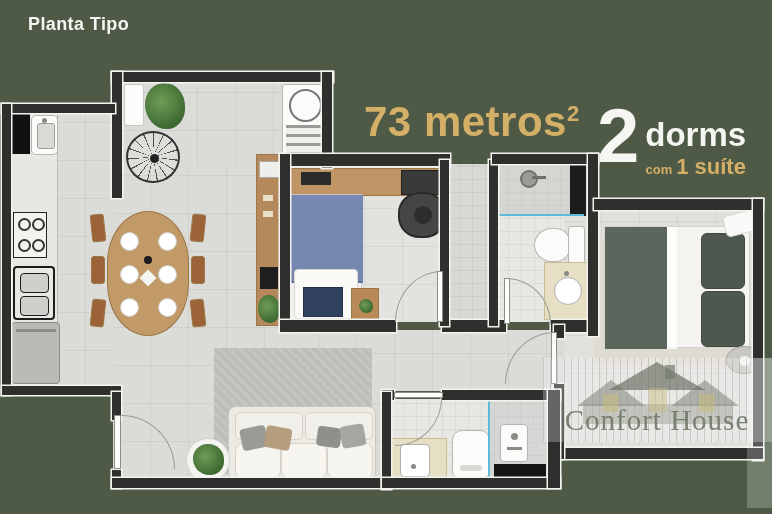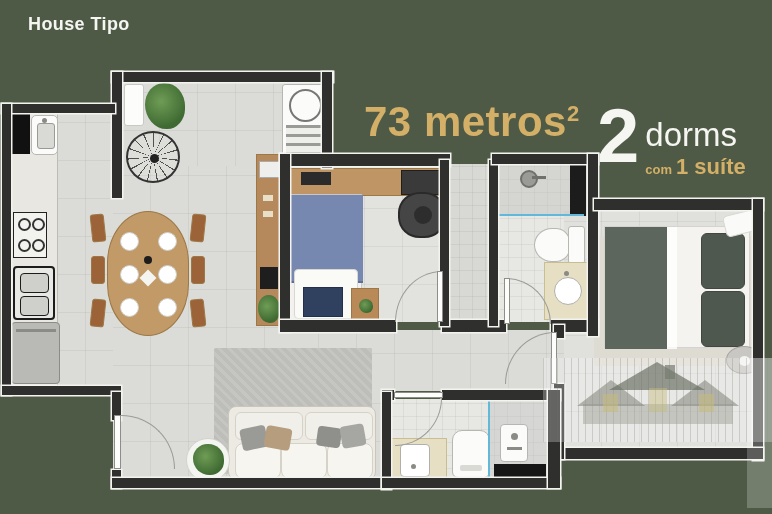--- a/index.html
+++ b/index.html
@@ -37,22 +37,22 @@
   .beige{background:#e6dfc4; border:1px solid #c9bd92;}
   .plant{background:radial-gradient(circle at 40% 40%, #6f9c55, #3f6b33 70%); border-radius:48% 52% 45% 55%;}
   .blue-line{position:absolute; background:#62b8d8; z-index:20;}
   
   .page-title{position:absolute; left:28px; top:14px; color:#f5f5f2; font-size:18px; font-weight:bold; letter-spacing:.4px; z-index:50;}
   .area-label{position:absolute; left:364px; top:98px; color:#d3af67; font-size:42px; font-weight:bold; z-index:50; letter-spacing:.5px;}
   .area-label sup{font-size:22px;}
   .dorms-block{position:absolute; left:597px; top:100px; display:flex; align-items:flex-start; z-index:50; color:#f5f5f2;}
   .dorms-number{font-size:76px; font-weight:bold; line-height:.95;}
   .dorms-col{margin-left:6px; margin-top:18px;}
-  .dorms-word{font-size:33px; font-weight:normal; line-height:1;}
-  .dorms-sub{margin-top:3px; color:#d3af67;}
+  .dorms-word{font-size:33px; font-weight:bold; line-height:1;}
+  .dorms-sub{margin-top:3px; color:#d3af67;text-align:center;}
   .dorms-com{font-size:13px; font-weight:bold; margin-right:4px;}
   .dorms-suite{font-size:22px; font-weight:bold;}
   
   .wm-band{position:absolute; left:543px; top:358px; width:229px; height:84px; z-index:40;
     background:rgba(255,255,255,.26);
     background-image:repeating-linear-gradient(90deg, rgba(110,115,105,.25) 0 1px, transparent 1px 7px);}
   .wm-strip{position:absolute; left:747px; top:358px; width:25px; height:150px; background:rgba(255,255,255,.22); z-index:40;}
   .wm-brand{position:absolute; left:544px; top:404px; width:226px; text-align:center; z-index:41;
     font-family:"Liberation Serif", serif; font-size:29px; color:rgba(112,122,106,.92); letter-spacing:1px;}
   .wm-sub{position:absolute; left:544px; top:441px; width:226px; text-align:center; z-index:41;
@@ -243,21 +243,21 @@
 
   <div class="leaf" style="left:504px;top:278px;width:6px;height:46px;"></div>
   <div class="arc tr" style="left:506px;top:278px;width:45px;height:46px;"></div>
 
   <div class="leaf" style="left:394px;top:392px;width:49px;height:6px;"></div>
   <div class="arc br" style="left:395px;top:398px;width:47px;height:48px;"></div>
 
   <div class="leaf" style="left:551px;top:332px;width:6px;height:52px;"></div>
   <div class="arc tl" style="left:505px;top:332px;width:50px;height:52px;"></div>
 
-  <div class="page-title">House Tipo</div>
+  <div class="page-title">Planta Tipo</div>
 
   <div class="area-label">
     <span>73 metros</span><sup>2</sup>
   </div>
 
   <div class="dorms-block">
     <div class="dorms-number">2</div>
     <div class="dorms-col">
       <div class="dorms-word">dorms</div>
       <div class="dorms-sub">
@@ -271,14 +271,15 @@
   <svg class="wm-house" viewBox="0 0 210 76">
     <rect x="30" y="44" width="150" height="20" fill="rgba(160,162,152,.5)"></rect>
     <polygon points="24,46 58,20 92,46" fill="rgba(138,142,130,.62)"></polygon>
     <polygon points="118,46 152,20 186,46" fill="rgba(138,142,130,.62)"></polygon>
     <polygon points="56,30 104,2 152,30" fill="rgba(104,110,98,.68)"></polygon>
     <rect x="112" y="5" width="10" height="14" fill="rgba(120,124,112,.7)"></rect>
     <rect x="50" y="34" width="15" height="18" fill="rgba(198,188,122,.55)"></rect>
     <rect x="146" y="34" width="15" height="18" fill="rgba(198,188,122,.55)"></rect>
     <rect x="96" y="28" width="18" height="24" fill="rgba(198,188,122,.45)"></rect>
   </svg>
+  <div class="wm-brand">Confort House</div>
 
 </div>
 
 </body></html>

